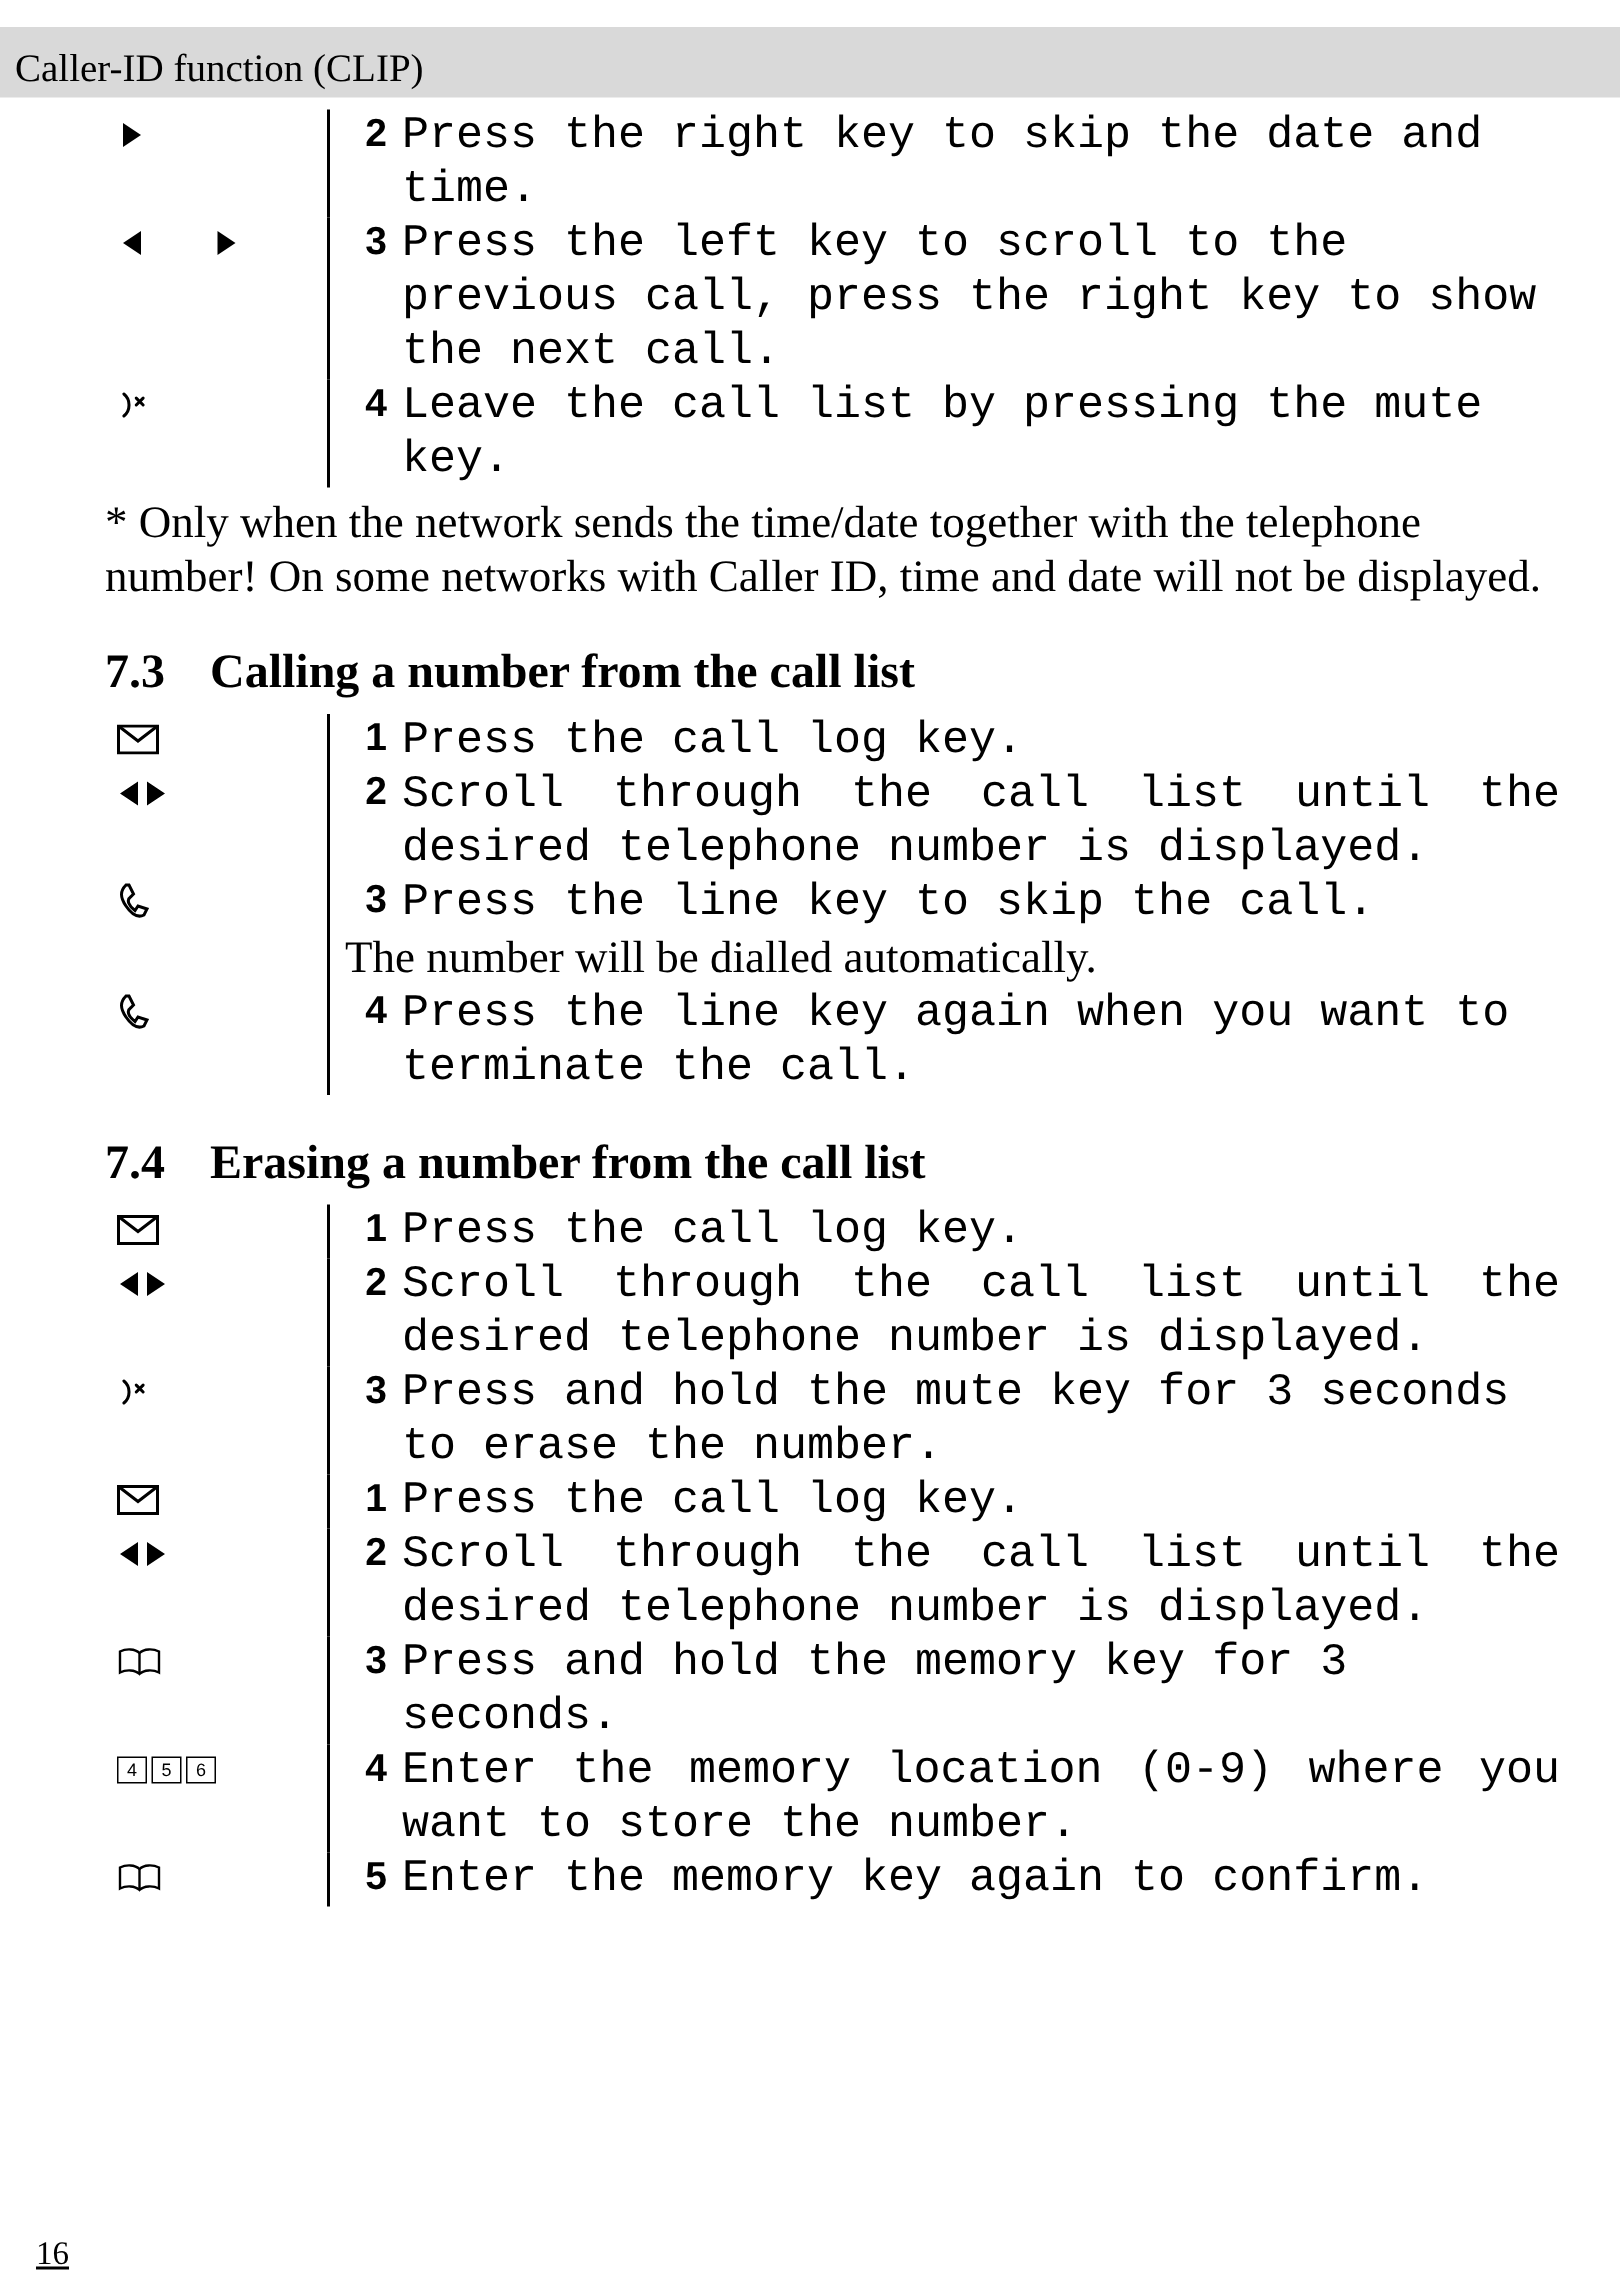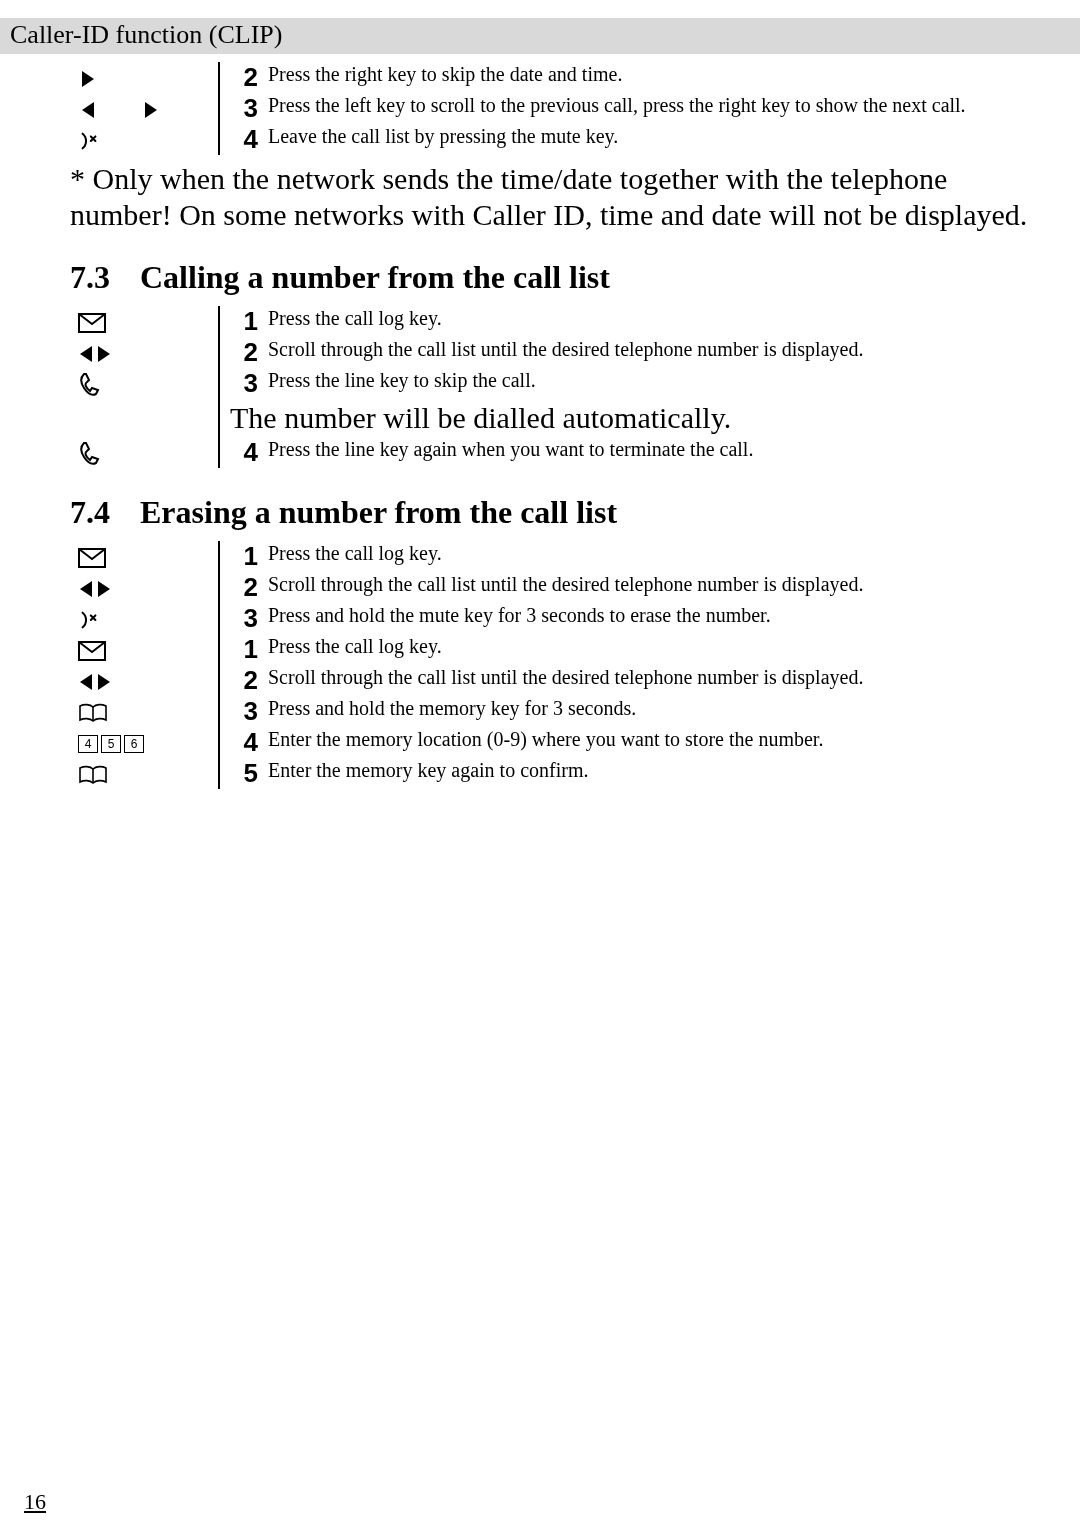--- a/index.html
+++ b/index.html
@@ -13,21 +13,21 @@
   .page {
     width: 1080px;
     min-height: 1527px;
     padding: 0 0 0 0;
     box-sizing: border-box;
     position: relative;
   }
   .header-band {
     background: #d9d9d9;
     font-size: 26px;
-    padding: 2px 10px 4px 10px;
+    padding: 13px 10px 4px 10px;
     margin: 18px 0 8px 0;
   }
   .content { padding: 0 40px 0 70px; }
   .step-row { display: flex; align-items: flex-start; margin: 0; }
   .step-icon {
     width: 140px;
     flex: 0 0 140px;
     font-size: 26px;
     position: relative;
     padding-left: 8px;
@@ -43,23 +43,23 @@
     width: 28px;
     flex: 0 0 28px;
     font-family: Arial, Helvetica, sans-serif;
     font-weight: bold;
     font-size: 26px;
     text-align: right;
     padding-right: 10px;
   }
   .step-text {
     flex: 1 1 auto;
-    font-size: 20px;
+    font-size: 30px;
     line-height: 1.2;
-    font-family: Liberation Serif, serif;
+    font-family: Liberation Mono, monospace;
   }
   .step-text.justify { text-align: justify; }
   .no-num-text {
     flex: 1 1 auto;
     font-size: 30px;
     line-height: 1.25;
   }
   .note { font-size: 30px; line-height: 1.2; margin: 6px 0 0 0; }
   .section-head {
     font-size: 32px;

